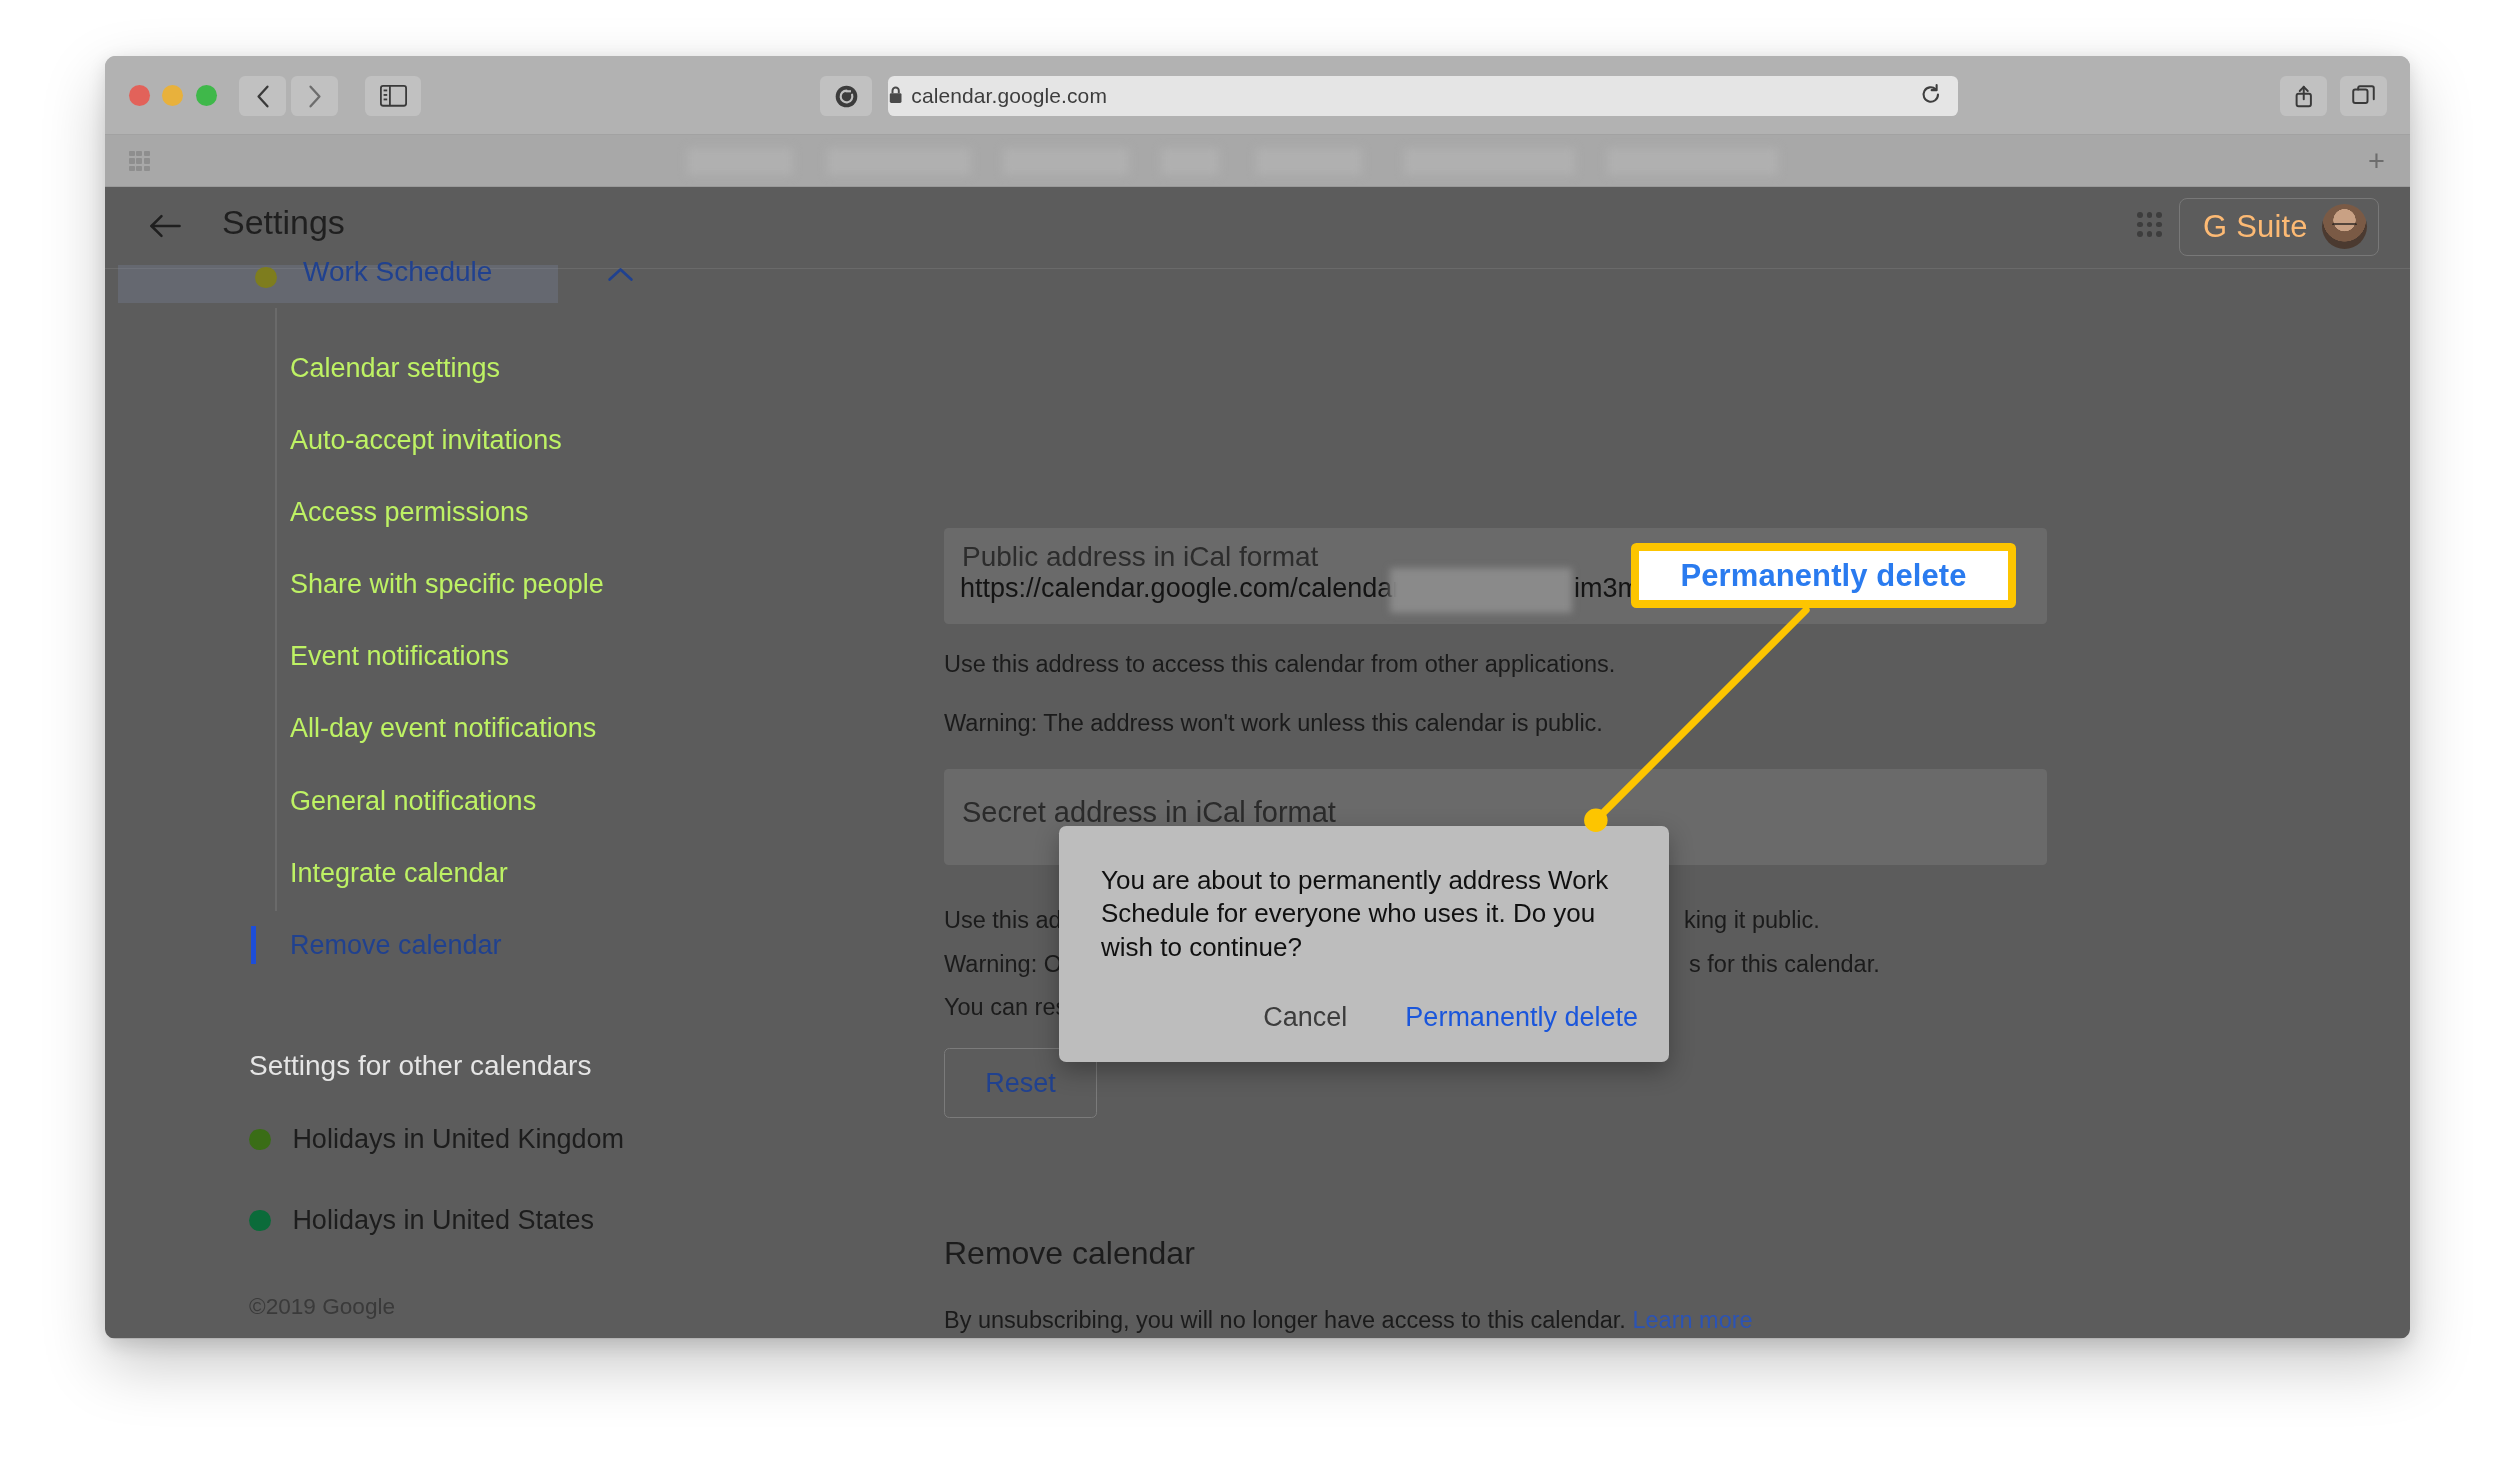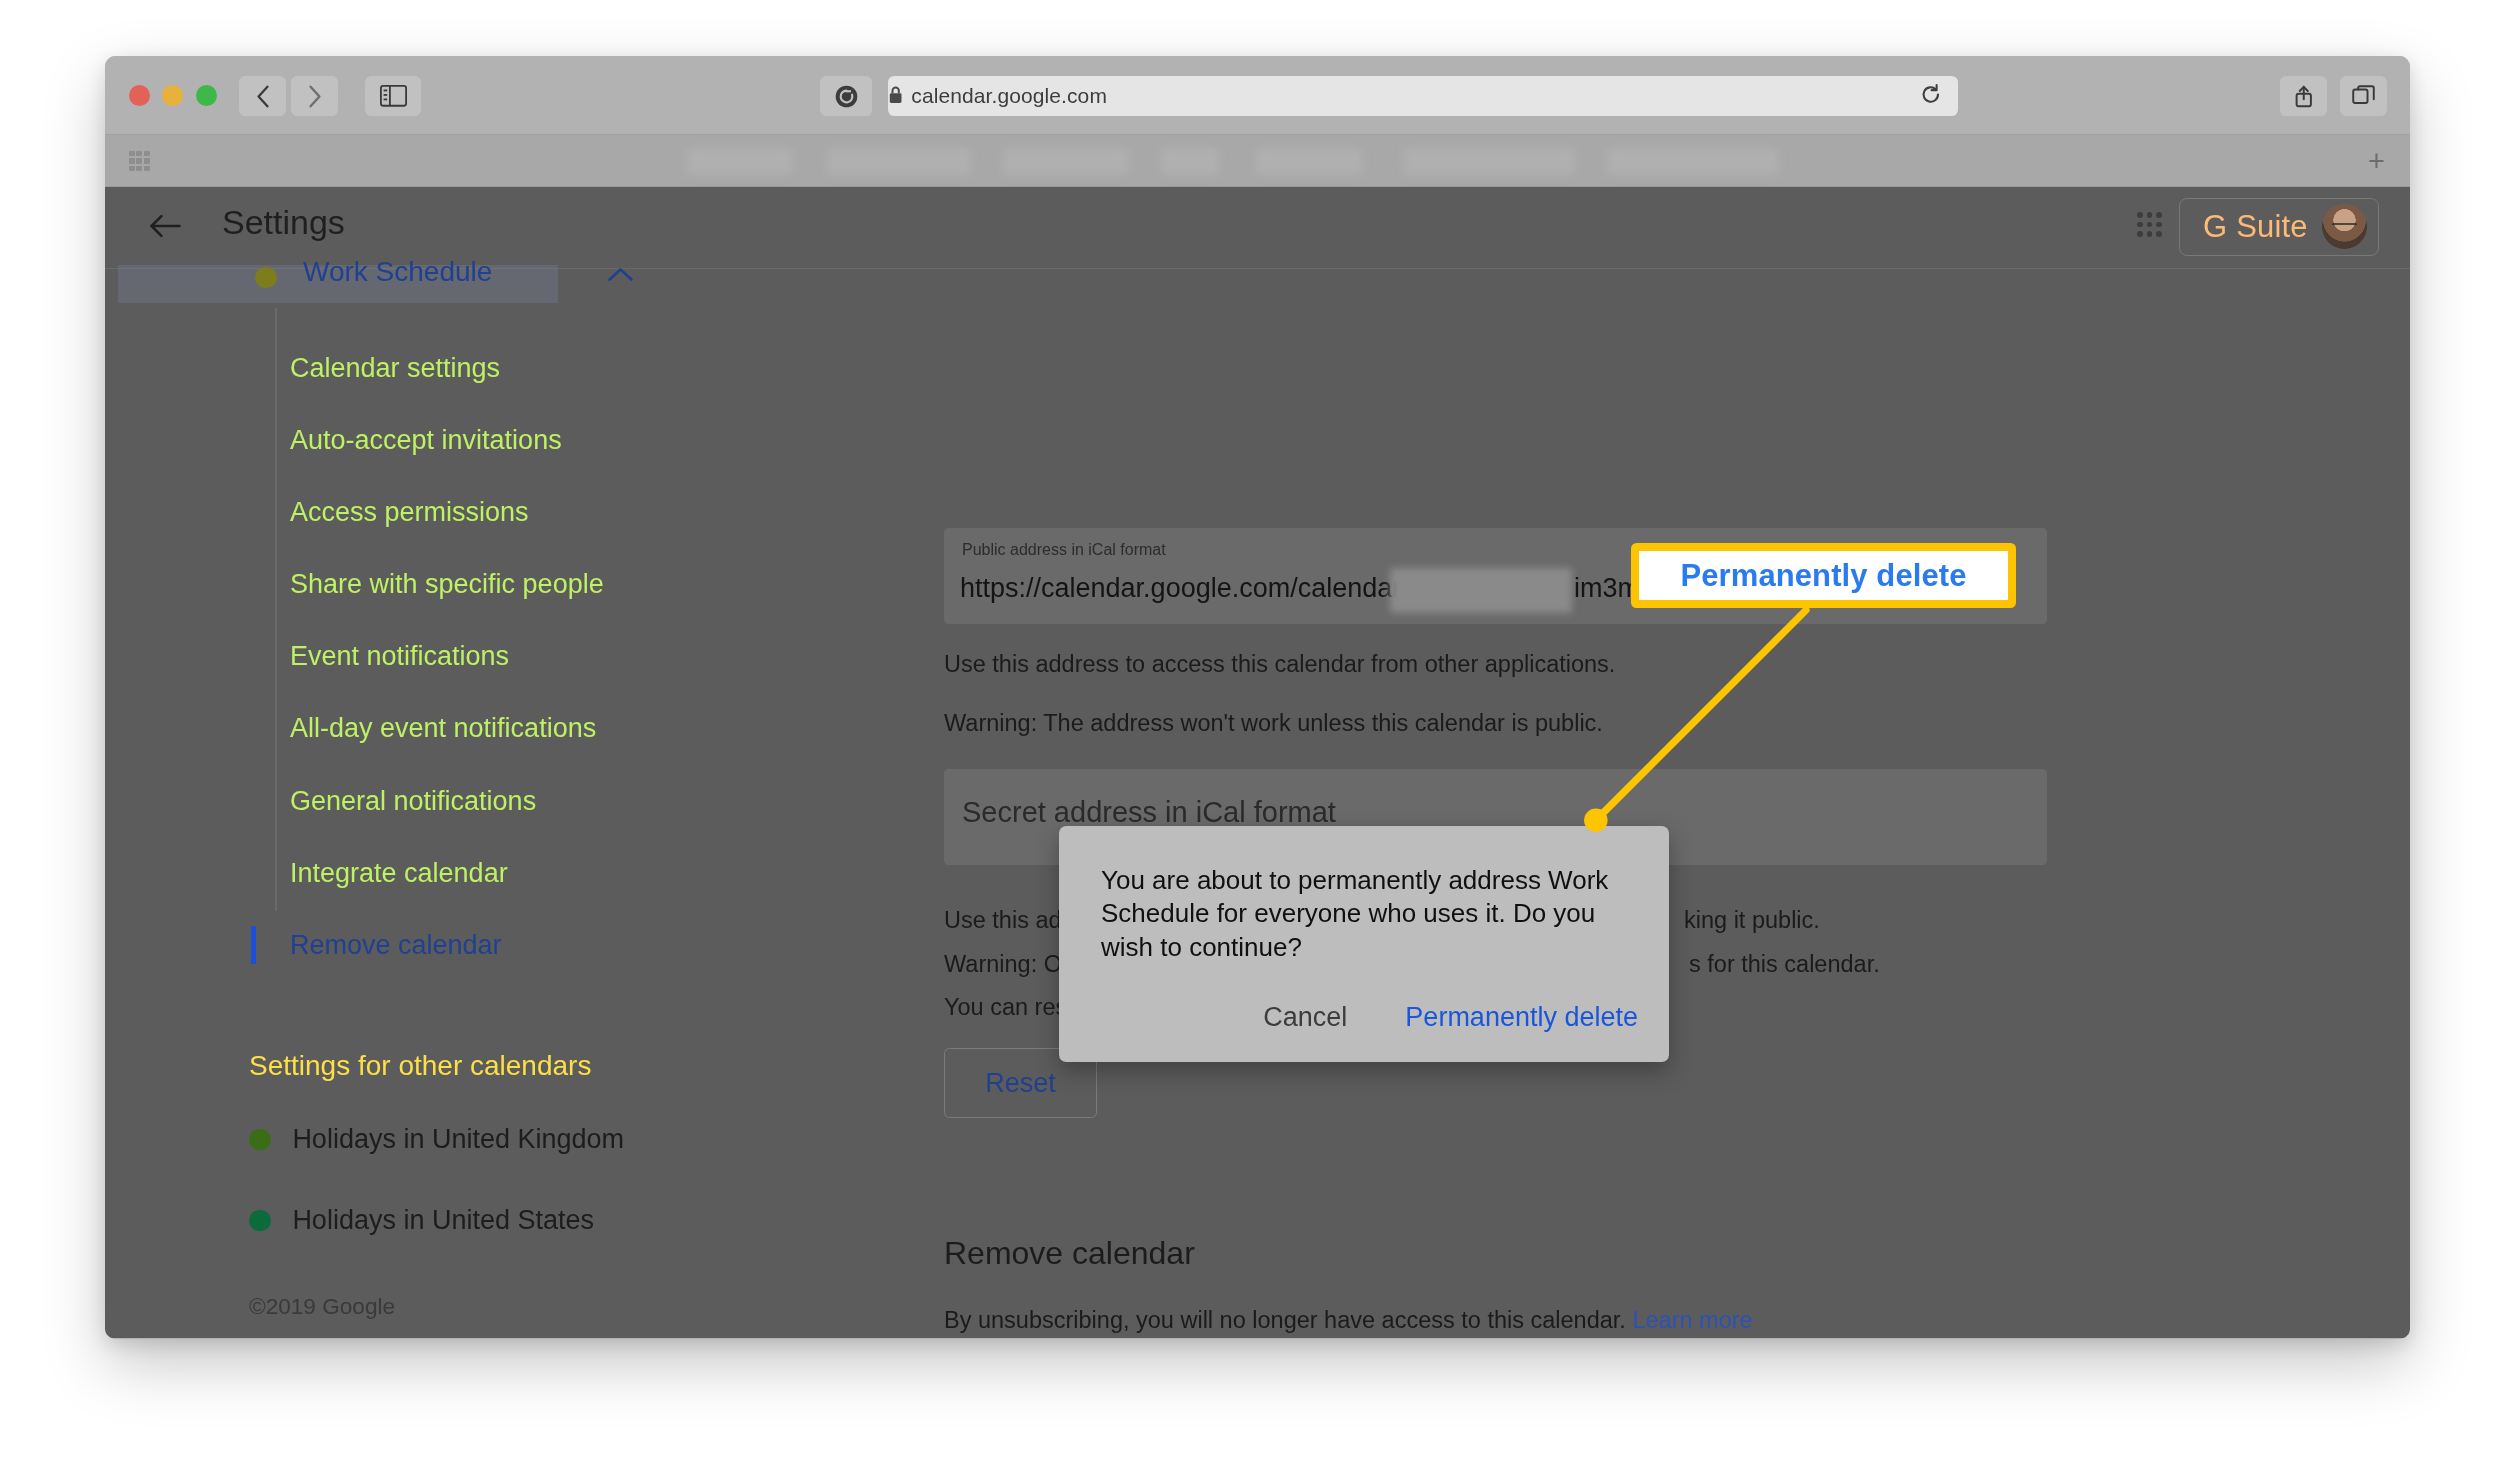--- a/index.html
+++ b/index.html
@@ -250,21 +250,21 @@
     position: absolute;
     left: 146px; top: 929px;
     width: 4.5px; height: 38px;
     background: #1d4ed8;
   }
 
   #other-cal-title {
     position: absolute;
     left: 144px; top: 1052px;
     font-size: 28px;
-    color: #fde047;
+    color: #e5e5e5;
     font-weight: 500;
   }
   .other-cal {
     position: absolute;
     left: 144px;
     display: flex; align-items: center; gap: 21.7px;
   }
   .other-cal .dot { width: 21.7px; height: 21.7px; border-radius: 50%; display:block; }
   .other-cal .name { font-size: 27px; color: #1d1d1d; white-space: nowrap; }
 
@@ -285,21 +285,21 @@
   .field-box {
     position: absolute;
     background: #6a6a6a;
     border-radius: 4.5px;
   }
   #public-field { left: 126px; top: 263px; width: 1103px; height: 96px; }
   #secret-field { left: 126px; top: 504px; width: 1103px; height: 96px; }
 
   .field-label {
     position: absolute;
-    font-size: 16px;
+    font-size: 28px;
     color: #2c2c2c;
     white-space: nowrap;
   }
   .field-value {
     position: absolute;
     font-size: 27px;
     color: #141414;
     white-space: nowrap;
   }
   #public-label { left: 18px; top: 12.6px; }

